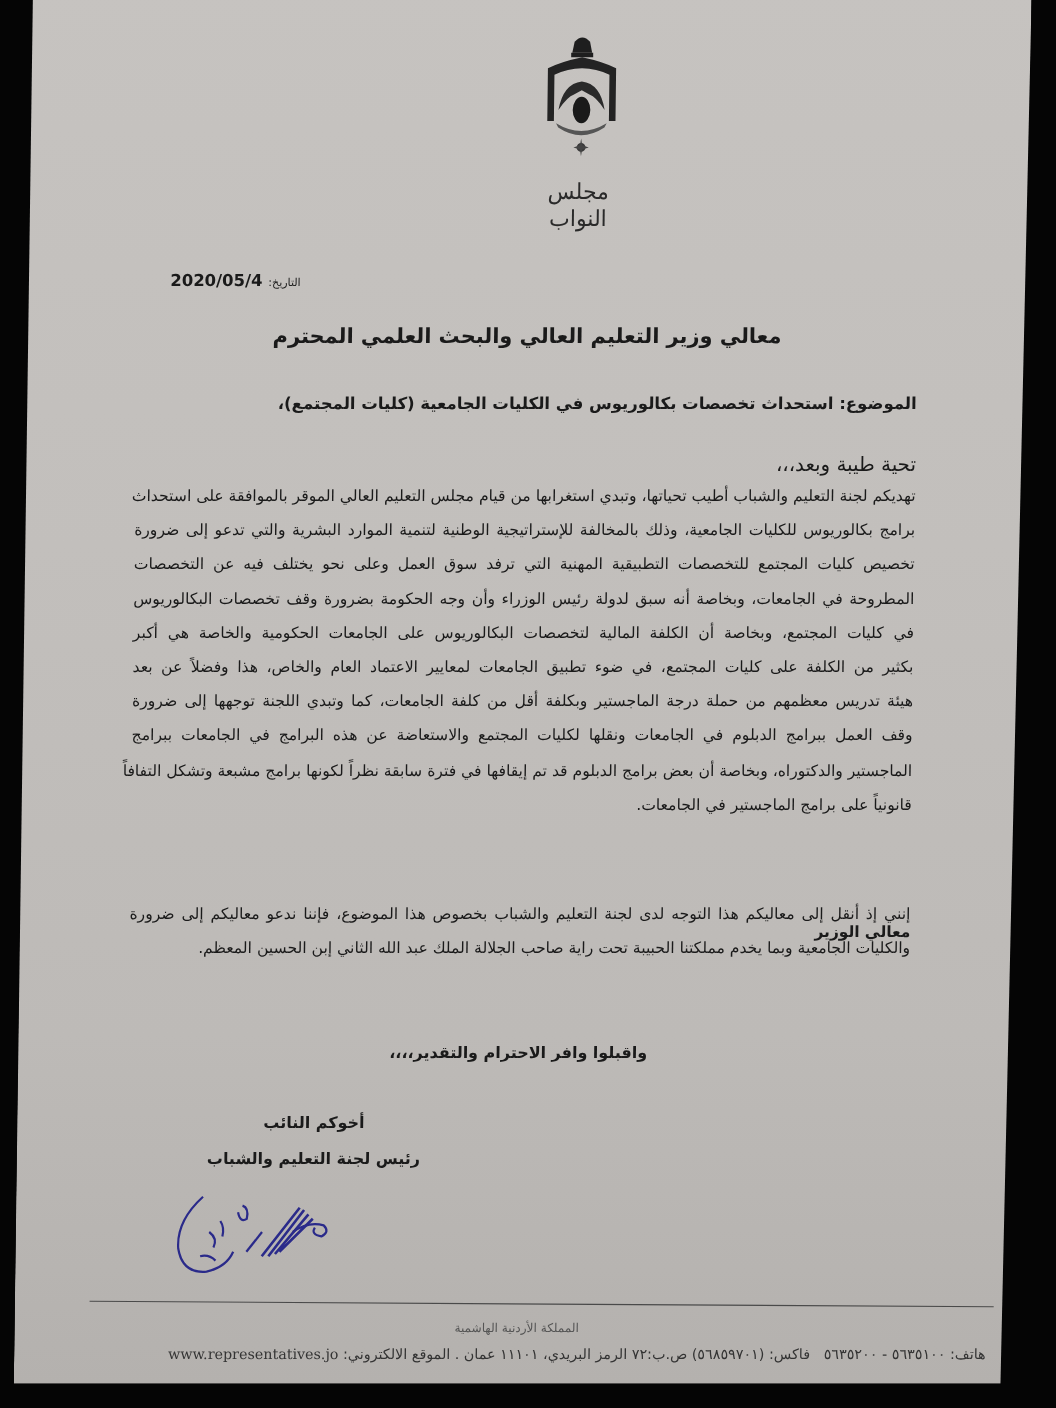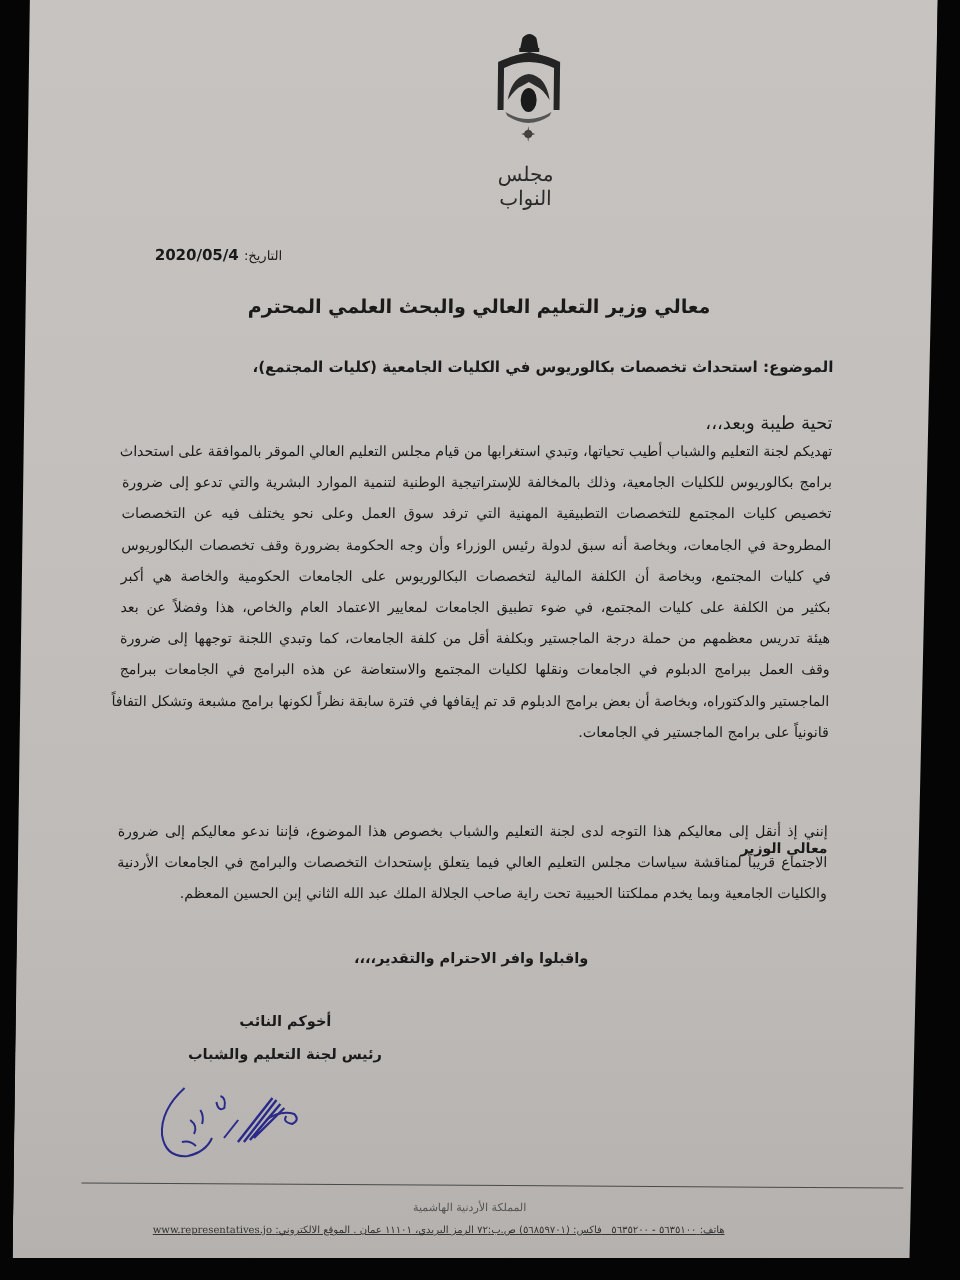--- a/index.html
+++ b/index.html
@@ -47,21 +47,21 @@
       direction: rtl;
     }
     .date-line {
       position: absolute;
       left: 130px;
       top: 256px;
       font-size: 15px;
       font-weight: bold;
       direction: rtl;
     }
-    .date-line .lbl { font-weight: normal; font-size: 13px; }
+    .date-line .lbl { font-weight: normal; font-size: 10px; }
     .recipient {
       position: absolute;
       left: 150px;
       right: 150px;
       top: 305px;
       text-align: center;
       font-size: 19px;
       font-weight: bold;
     }
     .subject {
@@ -144,25 +144,24 @@
       left: 400px;
       top: 1211px;
       font-family: "DejaVu Serif", serif;
       font-size: 11px;
       color: #555;
     }
     .footer-contact {
       position: absolute;
       left: 140px;
       top: 1234px;
-      font-size: 10px;
+      font-size: 13px;
       color: #333;
       white-space: nowrap;
       direction: rtl;
-      text-decoration: underline;
     }
     .footer-contact .web {
       font-family: "DejaVu Serif", serif;
       direction: ltr;
       unicode-bidi: embed;
     }
   </style>
 </head>
 <body>
 
@@ -211,21 +210,20 @@
       <span class="line">هيئة تدريس معظمهم من حملة درجة الماجستير وبكلفة أقل من كلفة الجامعات، كما وتبدي اللجنة توجهها إلى ضرورة</span>
       <span class="line">وقف العمل ببرامج الدبلوم في الجامعات ونقلها لكليات المجتمع والاستعاضة عن هذه البرامج في الجامعات ببرامج</span>
       <span class="line">الماجستير والدكتوراه، وبخاصة أن بعض برامج الدبلوم قد تم إيقافها في فترة سابقة نظراً لكونها برامج مشبعة وتشكل التفافاً</span>
       <span class="line last">قانونياً على برامج الماجستير في الجامعات.</span>
     </div>
 
     <div class="section-title">معالي الوزير</div>
 
     <div class="body-block p2">
       <span class="line">إنني إذ أنقل إلى معاليكم هذا التوجه لدى لجنة التعليم والشباب بخصوص هذا الموضوع، فإننا ندعو معاليكم إلى ضرورة</span>
-      <span class="line">الاجتماع قريباً لمناقشة سياسات مجلس التعليم العالي فيما يتعلق بإستحداث التخصصات والبرامج في الجامعات الأردنية</span>
       <span class="line last">والكليات الجامعية وبما يخدم مملكتنا الحبيبة تحت راية صاحب الجلالة الملك عبد الله الثاني إبن الحسين المعظم.</span>
     </div>
 
     <div class="closing">واقبلوا وافر الاحترام والتقدير،،،،</div>
 
     <div class="signature-block">
       <div>أخوكم النائب</div>
       <div>رئيس لجنة التعليم والشباب</div>
     </div>
     <svg class="signature" viewBox="0 0 150 90">

